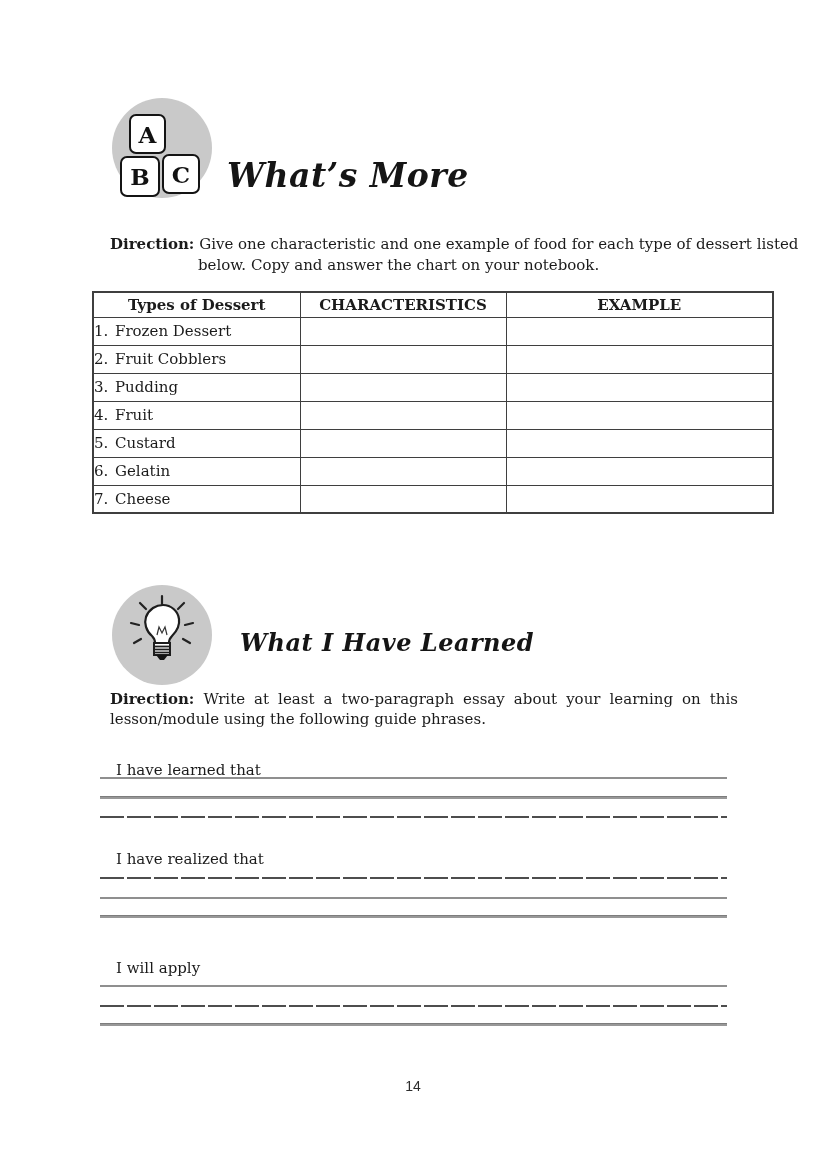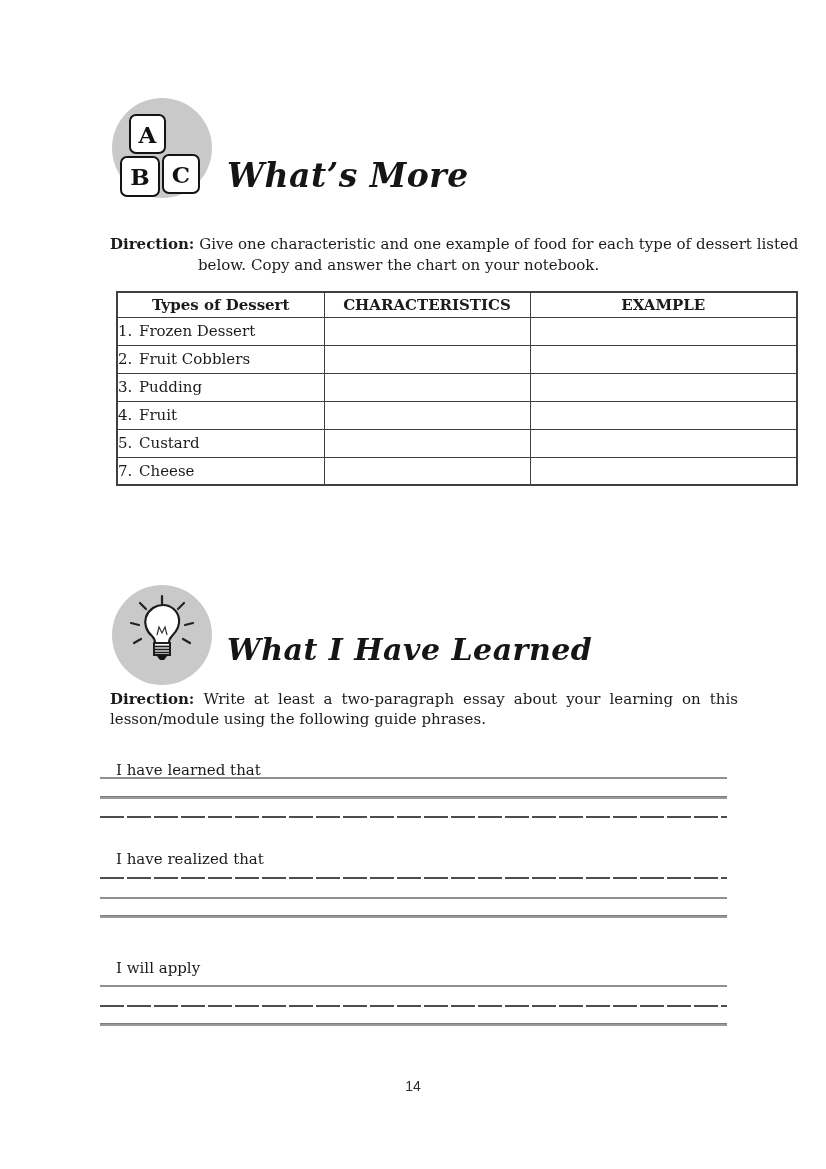--- a/index.html
+++ b/index.html
@@ -33,32 +33,32 @@
   .block-a{left:17px;top:16px;width:37px;height:40px;}
   .block-b{left:8px;top:58px;width:40px;height:41px;}
   .block-c{left:50px;top:56px;width:38px;height:40px;}
   
   .section-title{
     position:absolute;left:227px;
     font-weight:bold;font-style:italic;color:#151515;
     font-family:"DejaVu Serif",serif;letter-spacing:.5px;
   }
   .title-1{top:134px;font-size:33px;}
-  .title-2{top:612px;font-size:30px;}
+  .title-2{top:612px;font-size:24px;margin-left:13px;}
   
   .direction{
     position:absolute;left:106px;margin:4px;
     font-size:15px;line-height:21px;color:var(--ink);
   }
   .d1{top:230px;width:630px;padding-left:88px;text-indent:-88px;}
   .d2{top:685px;width:628px;line-height:20px;text-align:justify;}
   .dir-label{font-weight:bold;}
   
   .dessert-table{
-    position:absolute;left:116px;top:291px;width:680px;
+    position:absolute;left:92px;top:291px;width:680px;
     border-collapse:collapse;table-layout:fixed;
     font-size:15px;color:var(--ink);
     border:2px solid #3f3f3f;
   }
   .dessert-table th,.dessert-table td{
     border:1px solid #3f3f3f;box-sizing:border-box;padding:0;
   }
   .dessert-table th{height:25px;font-weight:bold;text-align:center;vertical-align:middle;}
   .dessert-table td{height:28px;vertical-align:middle;}
   .col1{width:207px;}
@@ -143,20 +143,25 @@
         <td class="cell-label"><span class="row-num">4.</span><span>Fruit</span></td>
         <td></td>
         <td></td>
       </tr>
       <tr>
         <td class="cell-label"><span class="row-num">5.</span><span>Custard</span></td>
         <td></td>
         <td></td>
       </tr>
       <tr>
+        <td class="cell-label"><span class="row-num">6.</span><span>Gelatin</span></td>
+        <td></td>
+        <td></td>
+      </tr>
+      <tr>
         <td class="cell-label"><span class="row-num">7.</span><span>Cheese</span></td>
         <td></td>
         <td></td>
       </tr>
     </tbody>
   </table>
 
   <div class="icon-circle icon-bulb">
     <svg width="100" height="100" viewBox="0 0 100 100">
 

